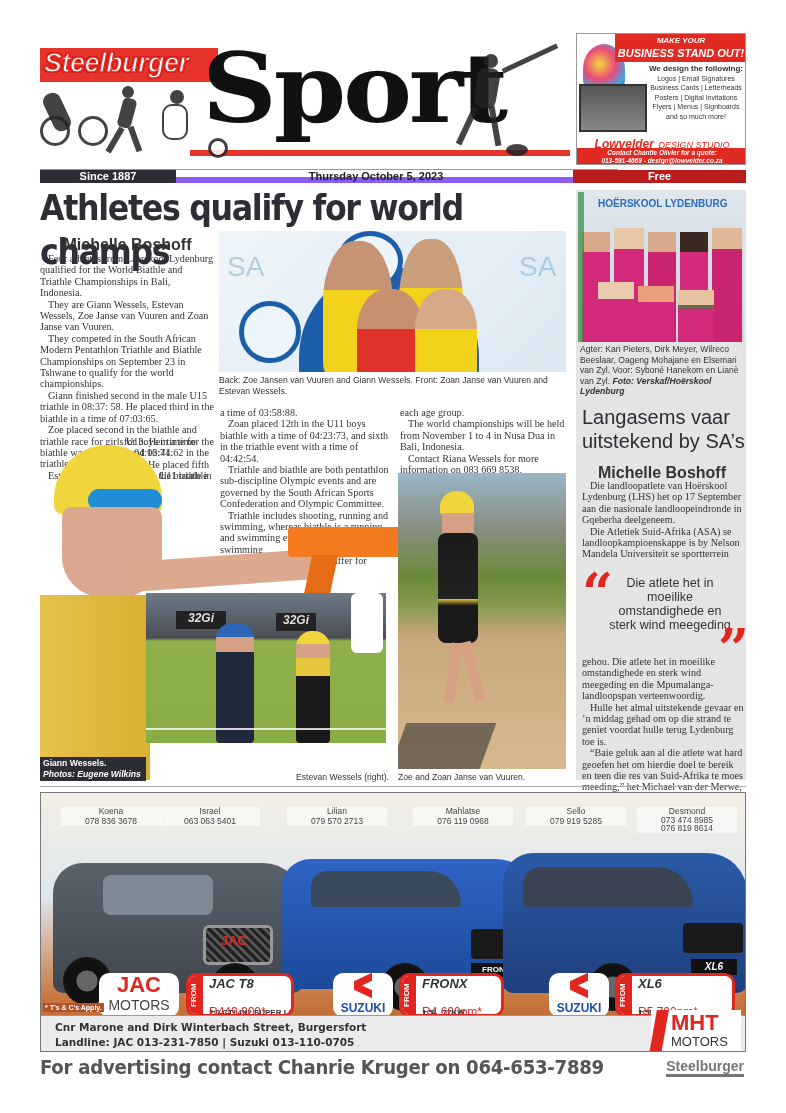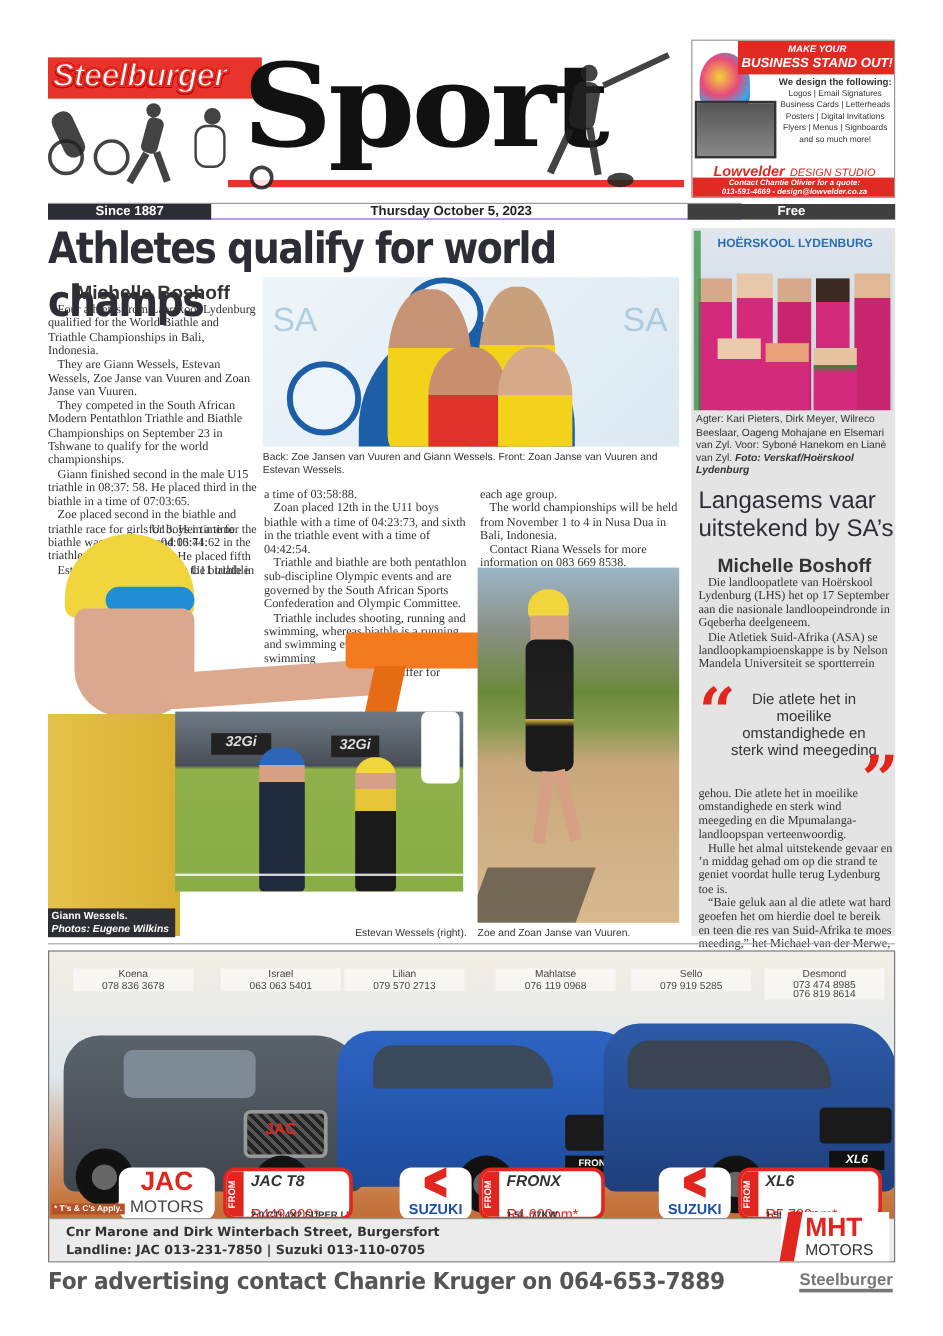--- a/index.html
+++ b/index.html
@@ -20,24 +20,24 @@
 .da-top .l2{font-size:11px;line-height:14px}
 .da-bulb{position:absolute;left:6px;top:10px;width:42px;height:50px;border-radius:50% 50% 30% 30%;background:radial-gradient(circle at 40% 40%,#f5d33b,#e84b7a 40%,#3aa6e8 70%,#333)}
 .da-screen{position:absolute;left:2px;top:50px;width:68px;height:48px;background:linear-gradient(#555,#888);border:2px solid #333}
 .da-list{position:absolute;left:70px;top:30px;width:98px;font-family:"Liberation Sans",sans-serif;font-size:7px;line-height:9.5px;text-align:center;color:#333}
 .da-list .h{font-weight:bold;font-size:8px}
 .da-brand{position:absolute;left:0;top:100px;width:170px;height:14px;text-align:center;font-family:"Liberation Sans",sans-serif}
 .da-brand .b1{color:#e02a22;font-weight:bold;font-style:italic;font-size:12px}
 .da-brand .b2{color:#e02a22;font-size:9px;font-style:italic}
 .da-foot{position:absolute;left:0;top:114px;width:170px;height:18px;background:#e02a22;color:#fff;font-family:"Liberation Sans",sans-serif;font-style:italic;font-weight:bold;font-size:6.5px;line-height:8px;text-align:center;padding-top:1px}
 
-#datebar{left:40px;top:169px;width:578px;height:14px;border-top:1px solid #999;border-bottom:1px solid #8b5cf6;font-family:"Liberation Sans",sans-serif;font-weight:bold;font-size:11px;line-height:13px}
+#datebar{left:40px;top:169px;width:578px;height:14px;border-top:1px solid #999;border-bottom:6px solid #8b5cf6;font-family:"Liberation Sans",sans-serif;font-weight:bold;font-size:11px;line-height:13px}
 .db-since{position:absolute;left:0;top:0;width:136px;height:13px;background:#2d2d35;color:#fff;text-align:center}
 .db-date{position:absolute;left:136px;top:0;width:400px;height:13px;text-align:center;color:#222}
-.db-free{position:absolute;left:533px;top:0;width:173px;height:13px;background:#404040;color:#fff;text-align:center}
+.db-free{position:absolute;left:533px;top:0;width:173px;height:13px;background:#b91c1c;color:#fff;text-align:center}
 
 #headline{left:40px;top:186px;width:530px;font-family:"DejaVu Sans",sans-serif;font-weight:bold;font-size:36px;line-height:44px;color:#2d2d35;letter-spacing:-1.5px;transform:scaleX(.88);transform-origin:left}
 .body-text{font-family:"Liberation Serif",serif;font-size:10.2px;line-height:11.4px;color:#333}
 .body-text p{text-indent:8px}
 .byline{font-family:"Liberation Sans",sans-serif;font-weight:bold;font-size:16px;text-align:center;color:#333}
 
 .photo{position:absolute;overflow:hidden}
 #photo-group{left:219px;top:231px;width:347px;height:141px;background:linear-gradient(135deg,#eef5fa,#dce9f2)}
 .sa-bg{position:absolute;font-family:"Liberation Sans",sans-serif;font-weight:normal;font-size:28px;color:#8bb5d0;opacity:.6}
 .bluecircle{position:absolute;border-radius:50%;background:#1d5ea8}
@@ -248,21 +248,21 @@
   <p>“Baie geluk aan al die atlete wat hard geoefen het om hierdie doel te bereik en teen die res van Suid-Afrika te moes meeding,” het Michael van der Merwe, die skoolhoof van LHS, gesê.</p>
 </div>
 
 <div class="abs" style="left:40px;top:786px;width:706px;height:1px;background:#aaa"></div>
 
 <div id="car-ad" class="abs">
   <div class="contact" style="left:20px">
     <div>Koena</div>
     <div>078 836 3678</div>
   </div>
-  <div class="contact" style="left:143px">
+  <div class="contact" style="left:119px">
     <div>Israel</div>
     <div>063 063 5401</div>
   </div>
   <div class="contact" style="left:246px">
     <div>Lilian</div>
     <div>079 570 2713</div>
   </div>
   <div class="contact" style="left:372px">
     <div>Mahlatse</div>
     <div>076 119 0968</div>

